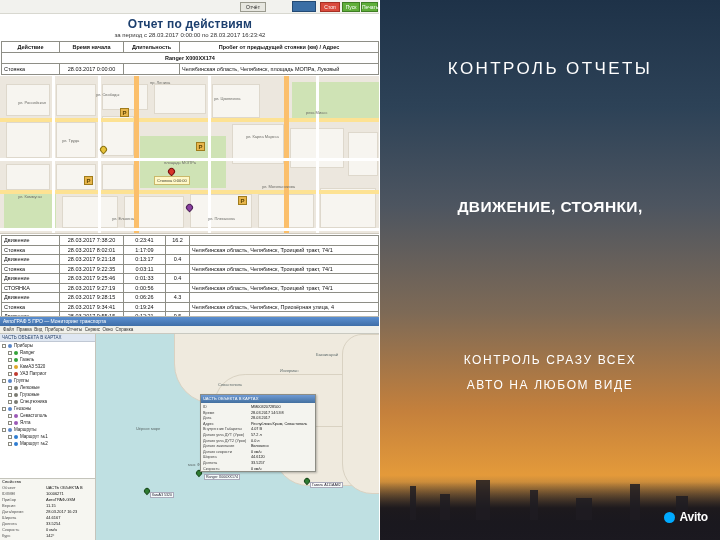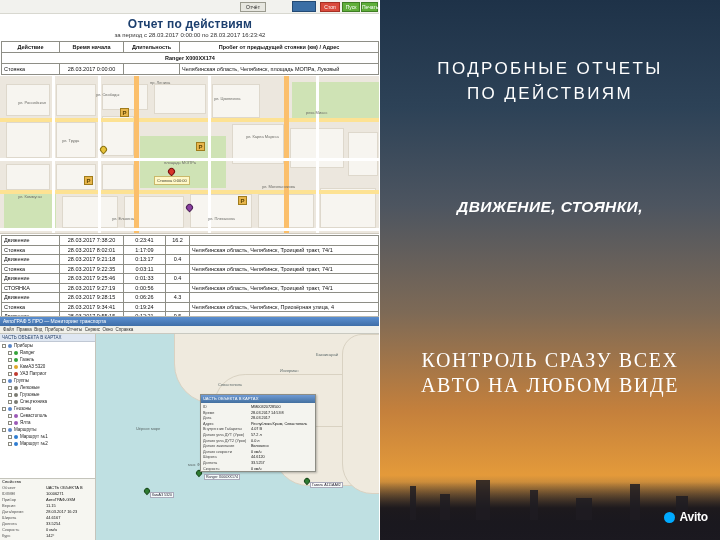--- a/index.html
+++ b/index.html
@@ -86,24 +86,24 @@
   .right {
     position:absolute; left:380px; top:0; width:340px; height:540px;
     background:linear-gradient(180deg,#1e3248 0%, #2d4257 20%, #4d5560 38%, #7e6a56 58%, #c4803c 76%, #e49a3a 88%, #3c3b42 97%, #2a2a31 100%);
     overflow:hidden;
   }
   .right .silhouette { position:absolute; left:0; bottom:0; width:340px; height:58px; background:linear-gradient(180deg, rgba(20,18,24,.0) 0%, rgba(22,20,26,.92) 45%, #1b1920 100%); }
   .tower { position:absolute; bottom:20px; background:rgba(30,28,34,.85); }
   .mk-block { position:absolute; width:340px; text-align:center; color:#fff; }
   .mk1 { top:56px; }
   .mk1 .l { font-size:17px; letter-spacing:2.4px; line-height:25px; font-weight:400; }
-  .mk2 { top:196px;font-style:italic; }
+  .mk2 { top:196px; }
   .mk2 .l { font-size:15.5px; font-weight:bold; letter-spacing:.4px; line-height:22px; }
   .mk3 { top:348px; }
-  .mk3 .l { font-size:20px; letter-spacing:1.6px; line-height:25px;font-family:Liberation Serif, serif; }
+  .mk3 .l { font-size:12px; letter-spacing:1.6px; line-height:25px; }
 
   .avito { position:absolute; right:12px; bottom:16px; display:flex; align-items:center; gap:4px; }
   .avito .dot { width:11px; height:11px; border-radius:50%; background:#00aaff; }
   .avito .txt { color:#fff; font-size:12px; font-weight:bold; letter-spacing:-.2px; }
 </style>
 </head>
 <body>
 
 <div class="root">
 
@@ -456,22 +456,21 @@
     <div class="silhouette"></div>
     <div class="tower" style="left:30px;width:6px;height:34px;"></div>
     <div class="tower" style="left:60px;width:10px;height:26px;"></div>
     <div class="tower" style="left:96px;width:14px;height:40px;"></div>
     <div class="tower" style="left:150px;width:8px;height:30px;"></div>
     <div class="tower" style="left:196px;width:16px;height:22px;"></div>
     <div class="tower" style="left:250px;width:10px;height:36px;"></div>
     <div class="tower" style="left:296px;width:12px;height:24px;"></div>
 
     <div class="mk-block mk1">
-      <div class="l">ПОДРОБНЫЕ ОТЧЕТЫ</div>
-      <div class="l">ПО ДЕЙСТВИЯМ</div>
+      <div class="l">КОНТРОЛЬ ОТЧЕТЫ</div>
     </div>
 
     <div class="mk-block mk2">
       <div class="l">ДВИЖЕНИЕ, СТОЯНКИ,</div>
     </div>
 
     <div class="mk-block mk3">
       <div class="l">КОНТРОЛЬ СРАЗУ ВСЕХ</div>
       <div class="l">АВТО НА ЛЮБОМ ВИДЕ</div>
     </div>

